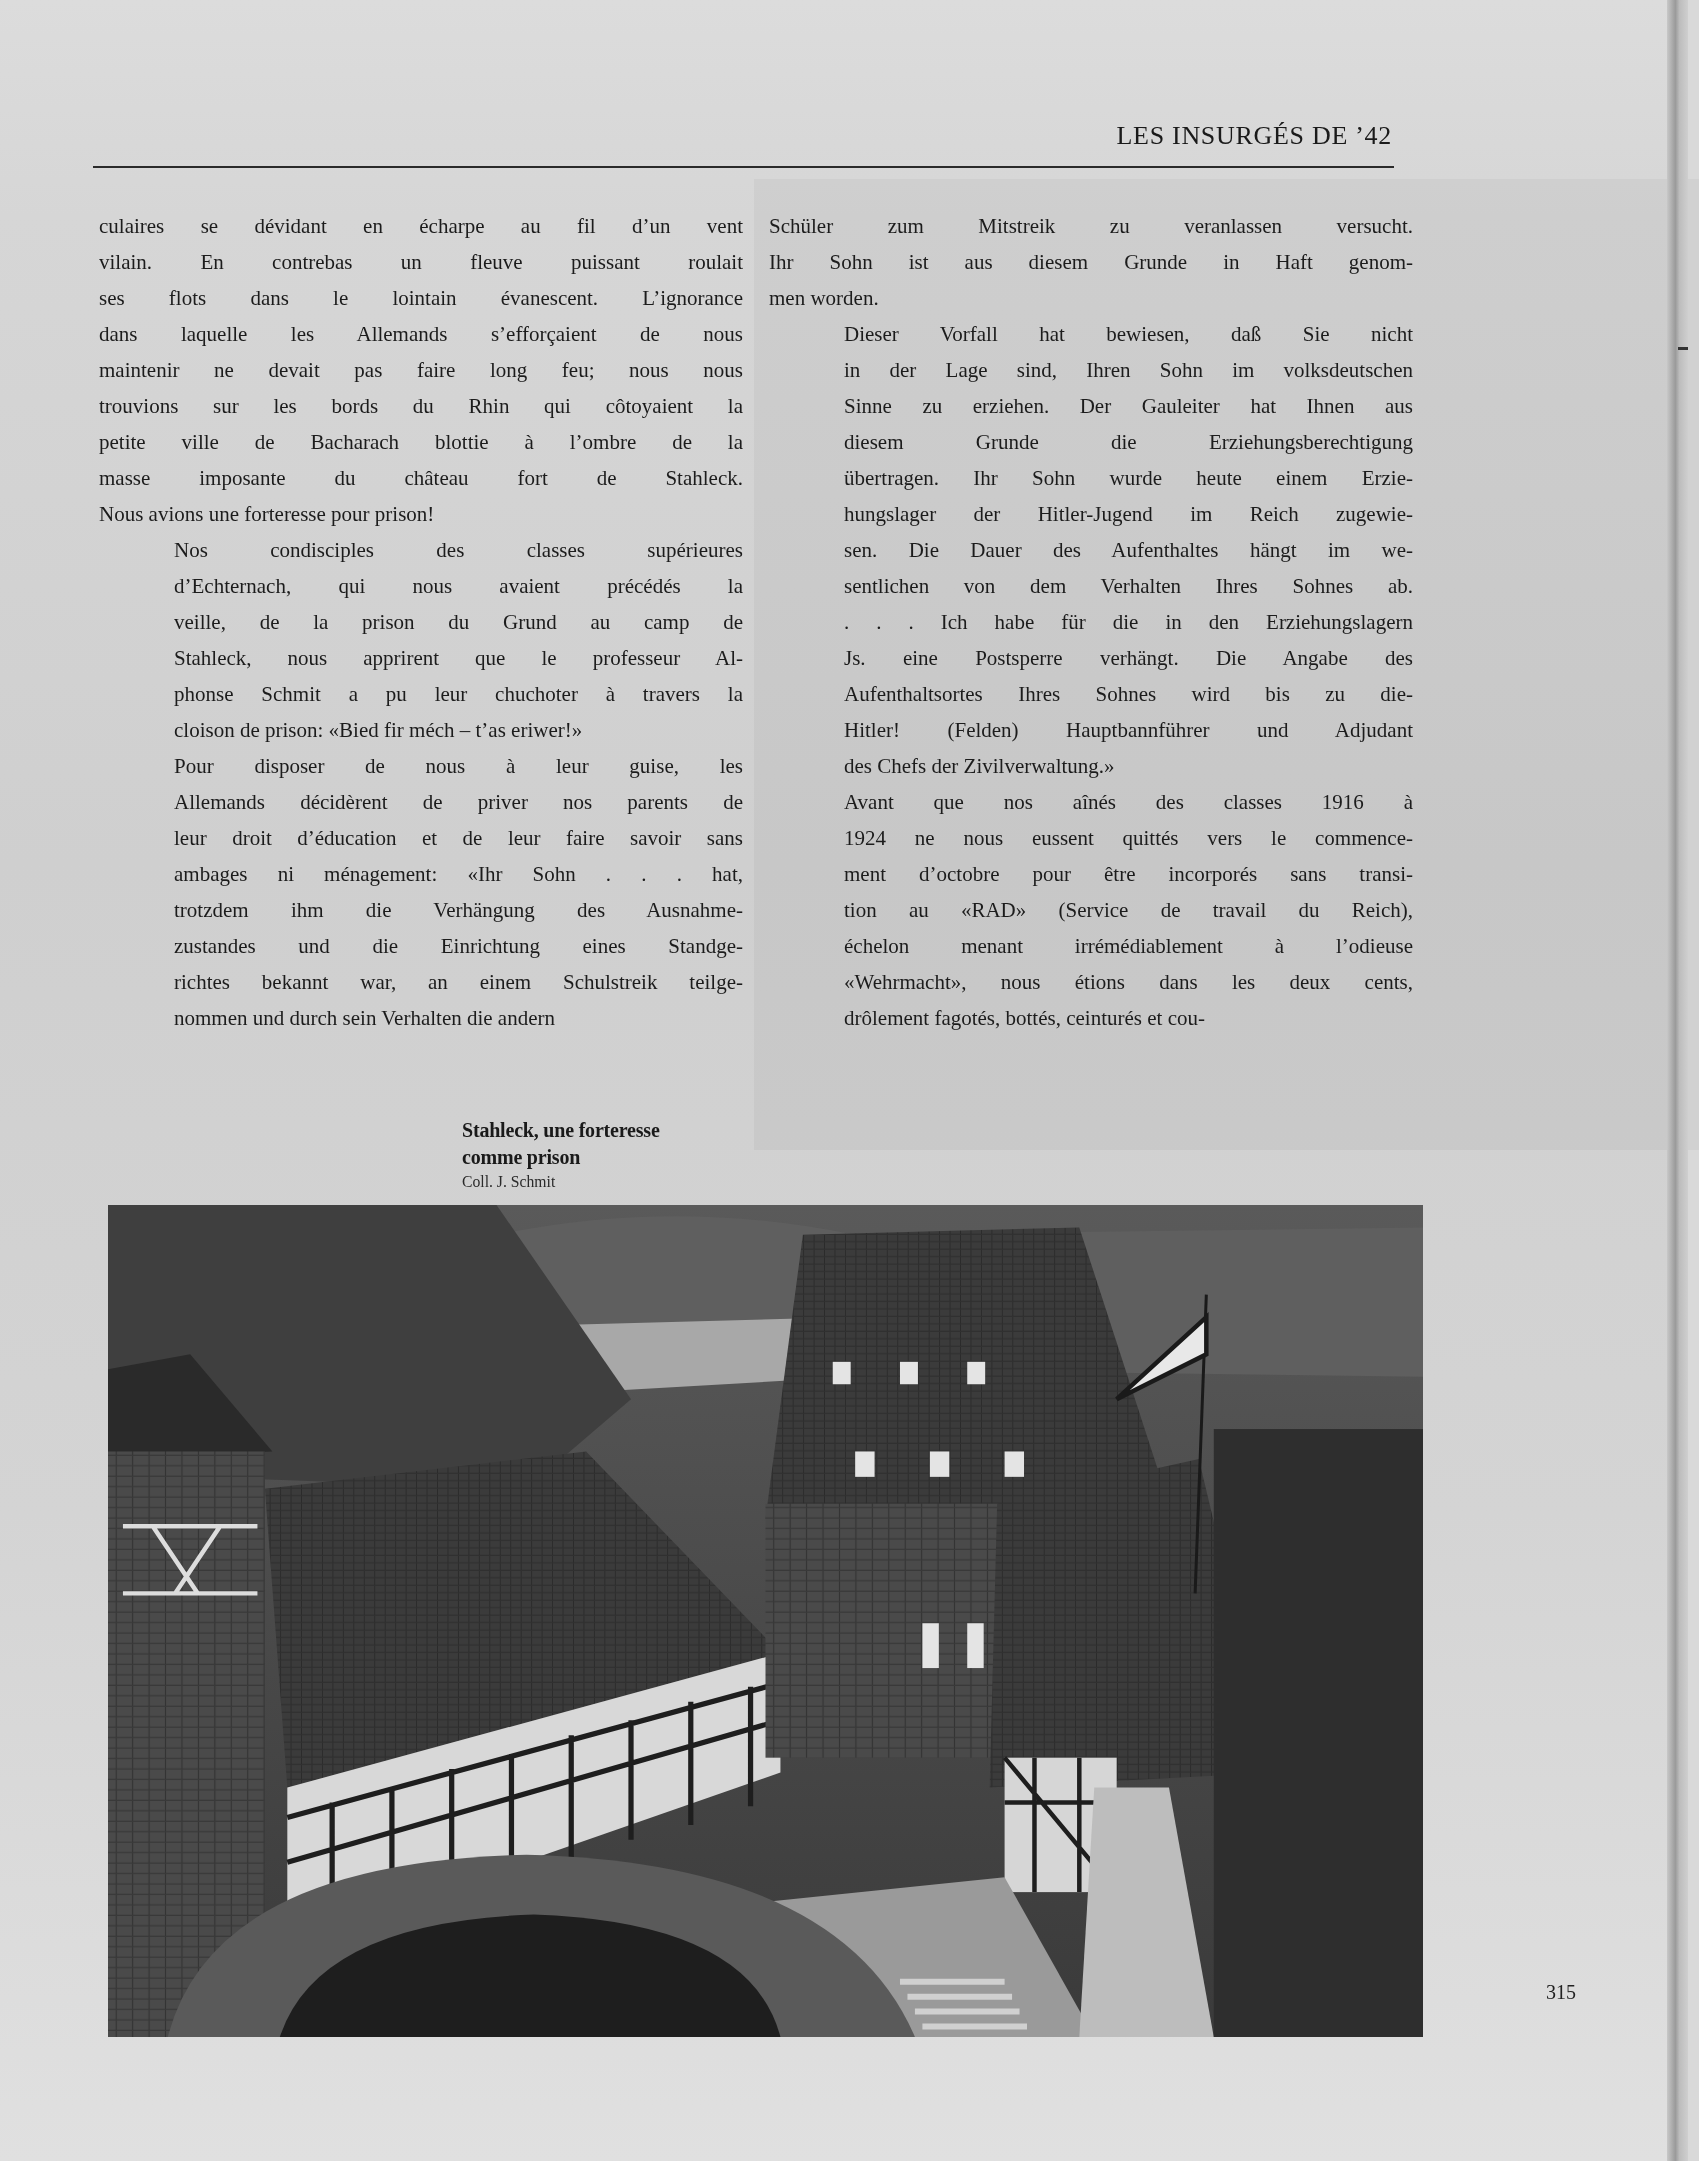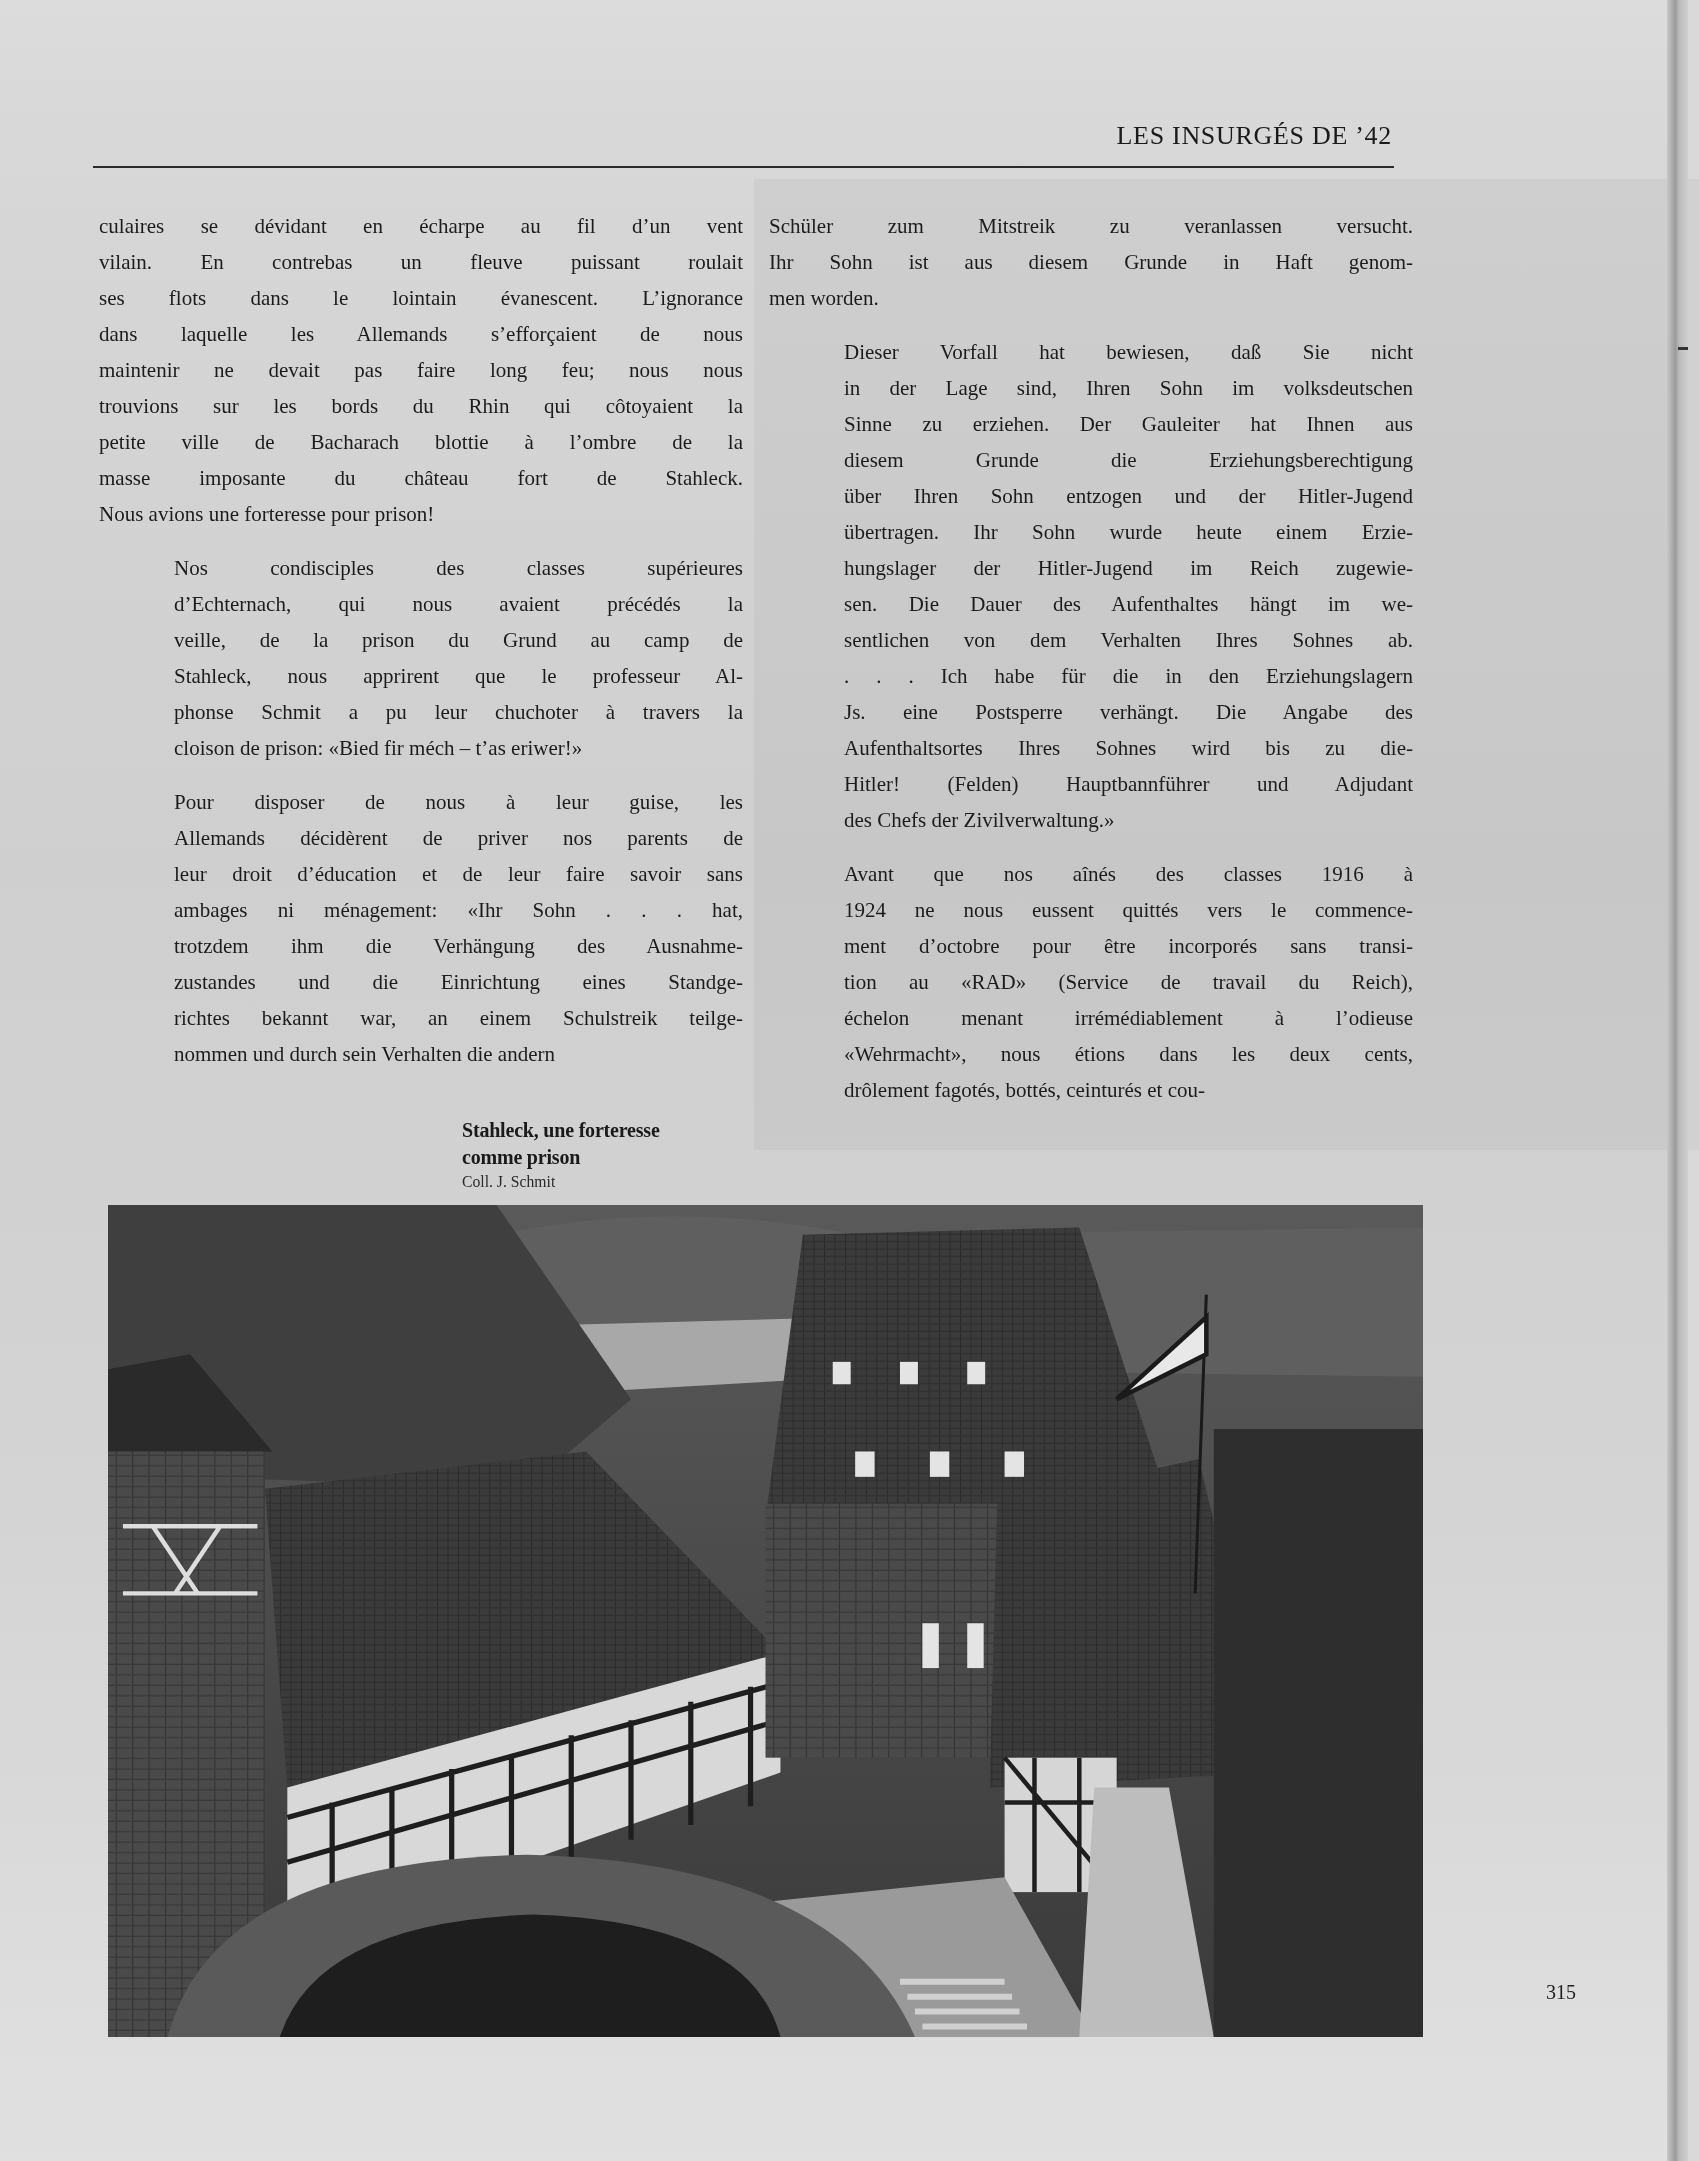--- a/index.html
+++ b/index.html
@@ -31,21 +31,21 @@
   .head-rule {
     position: absolute; left: 93px; top: 166px; width: 1301px; height: 2.2px; background: #2a2a2a;
   }
   .column {
     position: absolute; top: 208px; width: 644px;
     font-size: 21px; line-height: 36px; text-align: justify;
   }
   .col-left { left: 99px; }
   .col-right { left: 769px; }
   .column p { margin: 0; }
-  .column p + p { margin-top: 18px; }
+  .column p + p { }
   .column p.indent { text-indent: 75px; }
   .line { display: block; text-align: justify; text-align-last: justify; white-space: nowrap; }
   .line.last { text-align-last: left; }
   .caption {
     position: absolute; left: 462px; top: 1117px; width: 284px;
   }
   .caption-title {
     font-size: 20px; line-height: 27px; font-weight: bold; color: #1a1a1a; letter-spacing: -0.2px;
   }
   .caption-credit {
@@ -106,21 +106,20 @@
       <p>
         <span class="line">Schüler zum Mitstreik zu veranlassen versucht.</span>
         <span class="line">Ihr Sohn ist aus diesem Grunde in Haft genom-</span>
         <span class="line last">men worden.</span>
       </p>
       <p class="indent">
         <span class="line" style="text-indent: 75px;">Dieser Vorfall hat bewiesen, daß Sie nicht</span>
         <span class="line">in der Lage sind, Ihren Sohn im volksdeutschen</span>
         <span class="line">Sinne zu erziehen. Der Gauleiter hat Ihnen aus</span>
         <span class="line">diesem Grunde die Erziehungsberechtigung</span>
-        <span class="line">über Ihren Sohn entzogen und der Hitler-Jugend</span>
         <span class="line">übertragen. Ihr Sohn wurde heute einem Erzie-</span>
         <span class="line">hungslager der Hitler-Jugend im Reich zugewie-</span>
         <span class="line">sen. Die Dauer des Aufenthaltes hängt im we-</span>
         <span class="line">sentlichen von dem Verhalten Ihres Sohnes ab.</span>
         <span class="line">. . . Ich habe für die in den Erziehungslagern</span>
         <span class="line">Js. eine Postsperre verhängt. Die Angabe des</span>
         <span class="line">Aufenthaltsortes Ihres Sohnes wird bis zu die-</span>
         <span class="line">Hitler! (Felden) Hauptbannführer und Adjudant</span>
         <span class="line last">des Chefs der Zivilverwaltung.»</span>
       </p>

